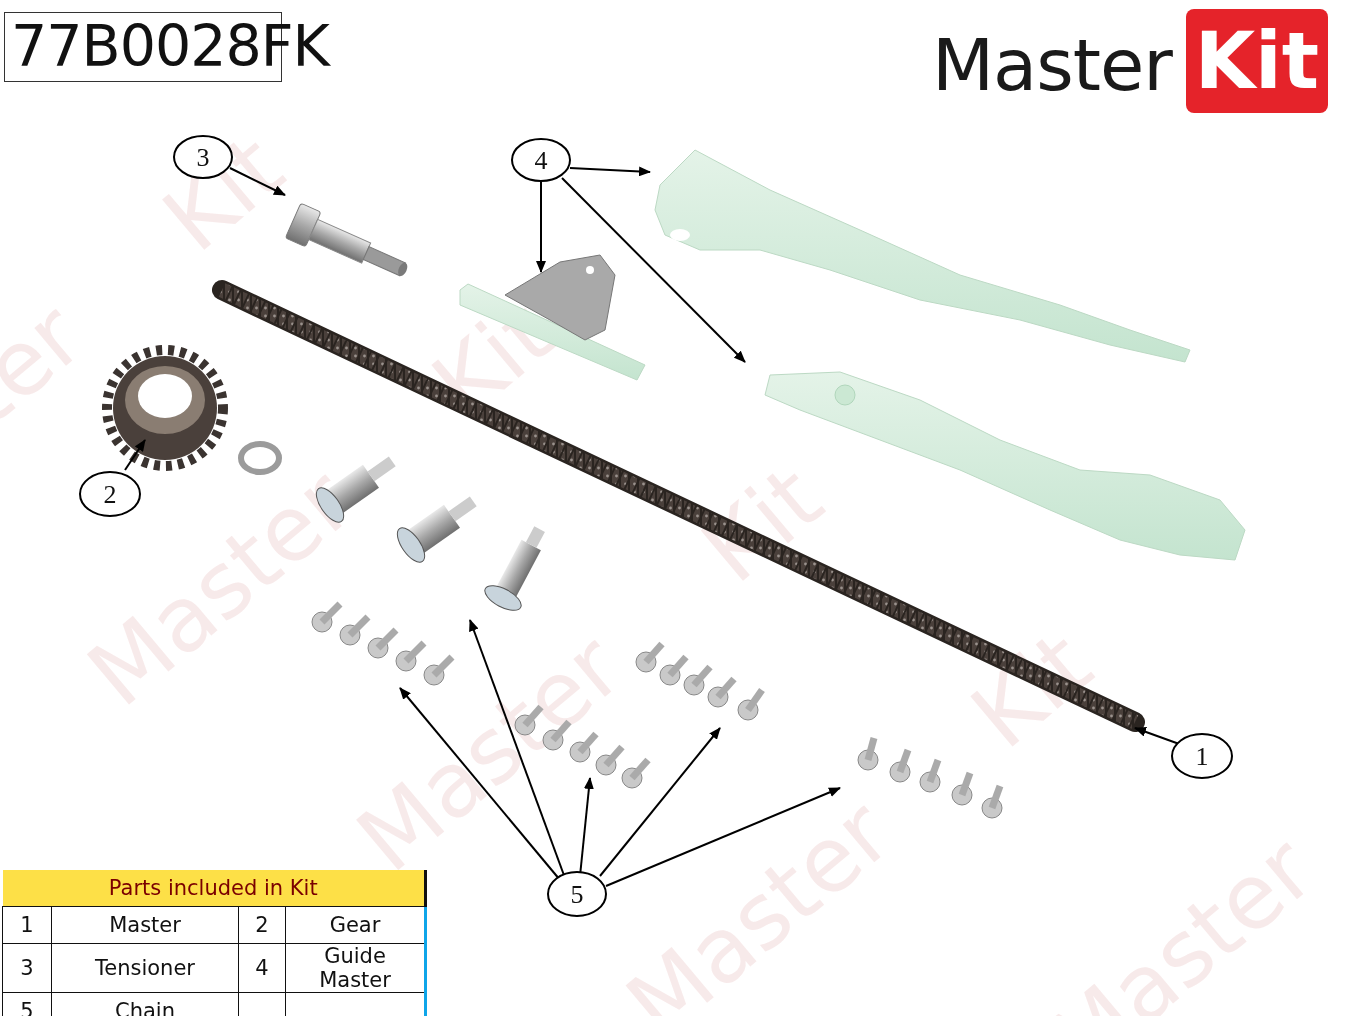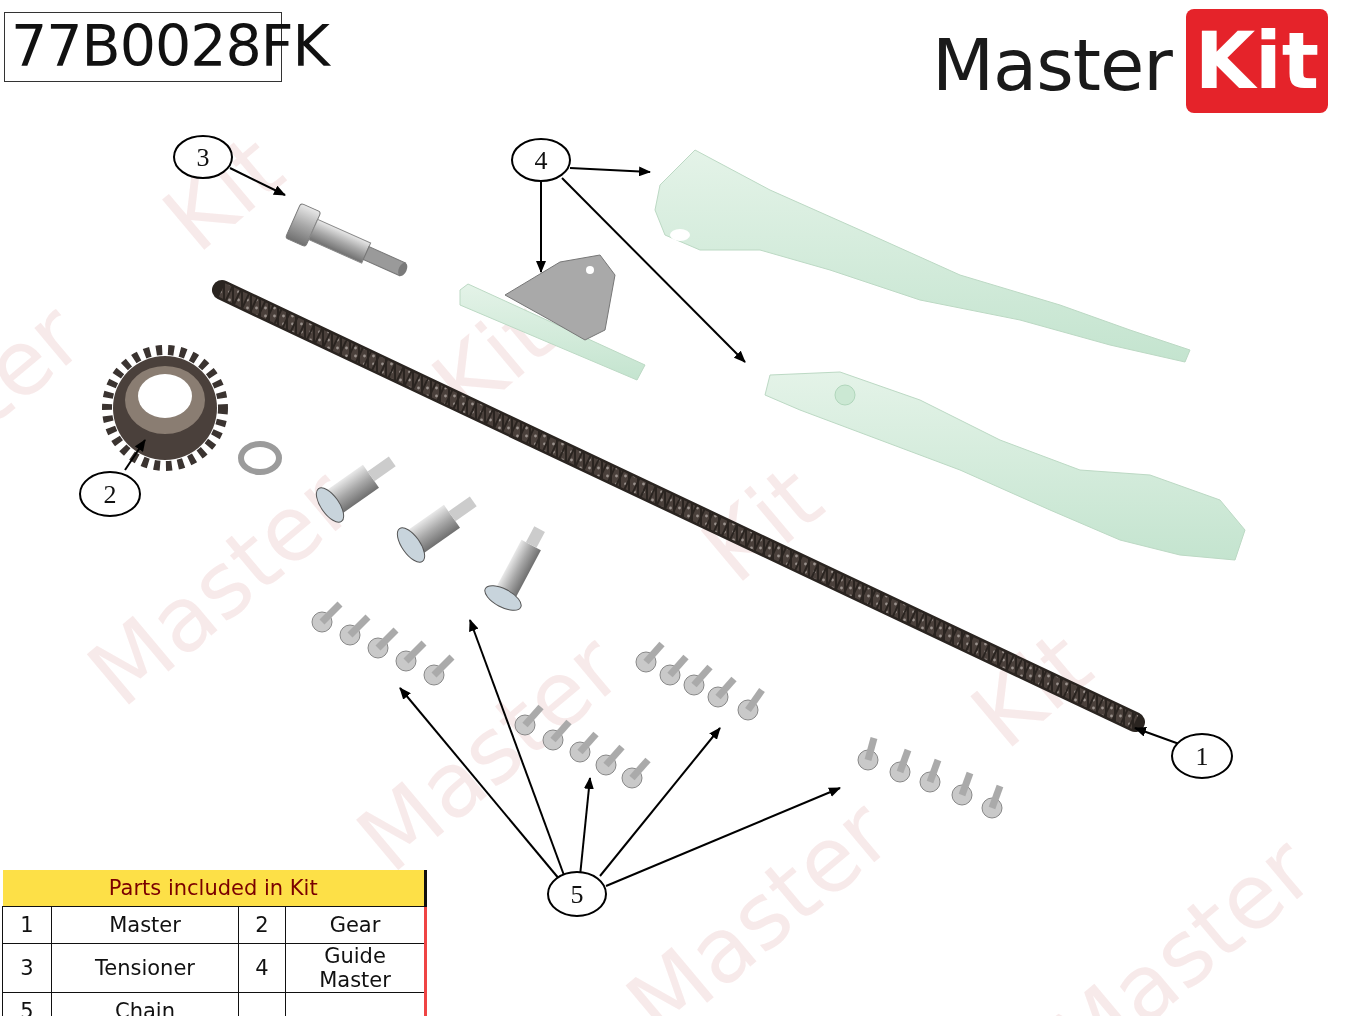--- a/index.html
+++ b/index.html
@@ -11,21 +11,21 @@
   .logo-kit{margin-left:14px;background:#e5232a;color:#fff;border-radius:8px;width:142px;height:104px;display:flex;align-items:center;justify-content:center;
     font-family:"DejaVu Sans",sans-serif;font-size:78px;font-weight:bold;line-height:1;}
   svg.diagram{position:absolute;left:0;top:0;}
   .callout-text{font-family:"Liberation Serif",serif;font-size:26px;fill:#111;}
   table.parts{position:absolute;left:2px;top:870px;border-collapse:collapse;font-family:"DejaVu Sans",sans-serif;font-size:21px;background:#fff;}
   table.parts th{background:#fde047;color:#7a0000;font-weight:normal;height:36px;padding:0;border-right:3px solid #111;}
   table.parts td{border:1.5px solid #111;height:36px;text-align:center;padding:0;color:#111;}
   table.parts td.n{width:48px;}
   table.parts td.name{width:186px;}
   table.parts td.n2{width:46px;}
-  table.parts td.name2{width:138px;border-right:3px solid #ef4444;}
+  table.parts td.name2{width:138px;border-right:3px solid #0ea5e9;}
 </style>
 </head>
 <body>
 
 <svg class="diagram" width="1354" height="1016" viewBox="0 0 1354 1016">
   <defs>
     <marker id="ah" markerWidth="12" markerHeight="10" refX="11" refY="5" orient="auto" markerUnits="userSpaceOnUse">
       <path d="M0,0 L12,5 L0,10 Z" fill="#000"></path>
     </marker>
     <linearGradient id="metal" x1="0" y1="0" x2="0" y2="1">

